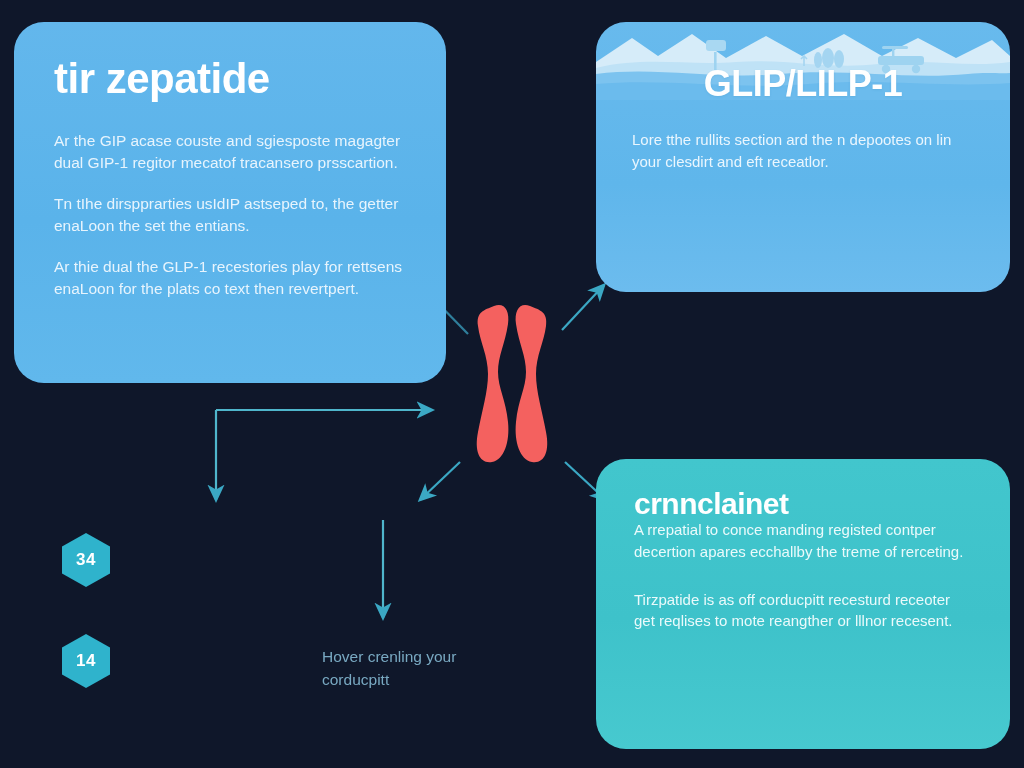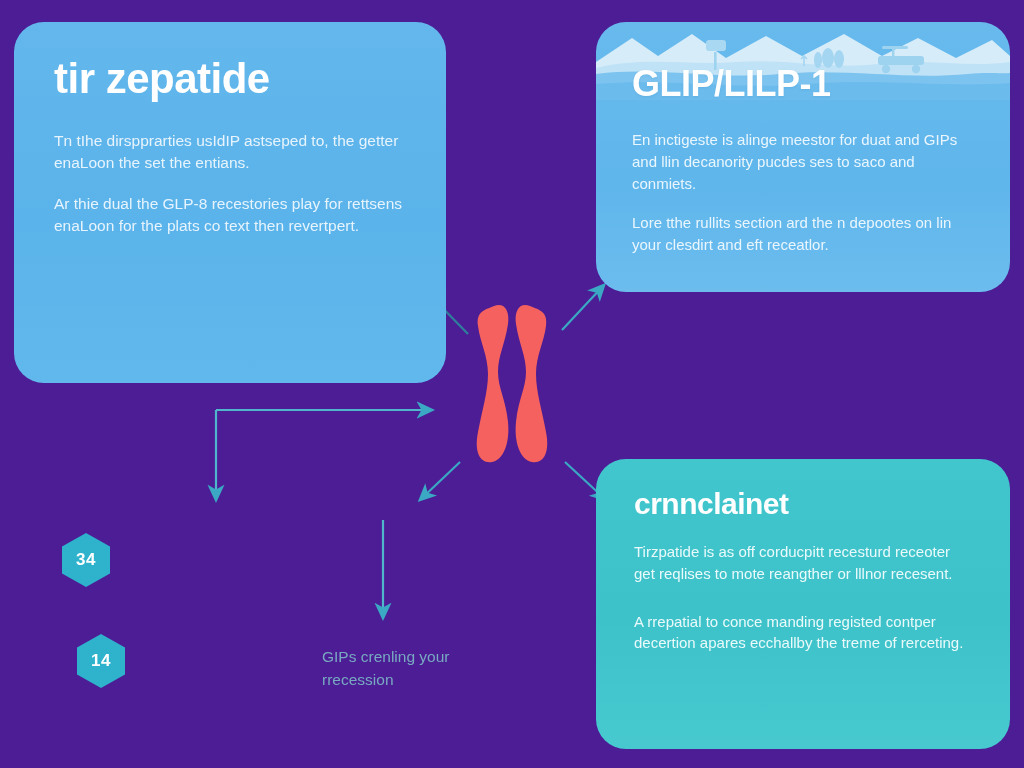--- a/index.html
+++ b/index.html
@@ -9,21 +9,21 @@
     background: #ffffff;
   }
   body {
     font-family: "Liberation Sans", sans-serif;
     -webkit-font-smoothing: antialiased;
   }
   #stage {
     position: relative;
     width: 1024px;
     height: 768px;
-    background: #4c1d95;
+    background: #0f172a;
     overflow: hidden;
   }
 
   
   .card {
     position: absolute;
     border-radius: 30px;
     box-sizing: border-box;
     overflow: hidden;
   }
@@ -72,52 +72,52 @@
     height: 78px;
     pointer-events: none;
   }
   #card-glip .card-inner {
     position: relative;
     padding: 44px 36px 0 36px;
   }
   #card-glip .card-title {
     font-size: 36px;
     line-height: 1;
+    text-align: center;
     margin-bottom: 27px;
     text-shadow: 0 1px 2px rgba(70,150,200,.25);
   }
   #card-glip .card-body { font-size: 15px; }
   #card-glip .card-body p { color: #eaf6fe; }
 
   
   #card-crnnclainet {
     left: 596px;
     top: 459px;
     width: 414px;
     height: 290px;
     background: linear-gradient(180deg, #42c6cd 0%, #3ec2ca 55%, #47c9cf 100%);
     padding: 30px 38px;
   }
   #card-crnnclainet .card-title {
     font-size: 30px;
     line-height: 1;
-    margin-bottom: 22px;
   }
   #card-crnnclainet .card-body { font-size: 15px; }
   #card-crnnclainet .card-body p { color: #eafafb; margin-bottom: 26px; }
 
   
   .stat-row {
     position: absolute;
     display: flex;
     align-items: flex-start;
     gap: 14px;
   }
   #stat-row-1 { left: 62px; top: 533px; }
-  #stat-row-2 { left: 77px; top: 634px; }
+  #stat-row-2 { left: 62px; top: 634px; }
 
   .hex {
     position: relative;
     width: 48px;
     height: 54px;
     flex: 0 0 48px;
     background: #2fb3cc;
     clip-path: polygon(50% 0%, 100% 25%, 100% 75%, 50% 100%, 0% 75%, 0% 25%);
     display: flex;
     align-items: center;
@@ -199,22 +199,23 @@
              C28 56 20 42 18 26 C16 12 24 10 34 6 Z" fill="#f4615f"></path>
     <path d="M70 6 C60 2 54 10 56 24 C59 44 66 56 66 72
              C66 88 58 100 56 122 C54 142 60 160 72 162
              C84 164 90 152 86 132 C82 110 76 92 76 74
              C76 56 84 42 86 26 C88 12 80 10 70 6 Z" fill="#f4615f"></path>
   </svg>
 
   <div class="card" id="card-tirzepatide">
     <h1 class="card-title">tir zepatide</h1>
     <div class="card-body">
+      <p>Ar the GIP acase couste and sgiesposte magagter dual GIP-1 regitor mecatof tracansero prsscartion.</p>
       <p>Tn tIhe dirspprarties usIdIP astseped to, the getter enaLoon the set the entians.</p>
-      <p>Ar thie dual the GLP-8 recestories play for rettsens enaLoon for the plats co text then revertpert.</p>
+      <p>Ar thie dual the GLP-1 recestories play for rettsens enaLoon for the plats co text then revertpert.</p>
     </div>
   </div>
 
   <div class="card" id="card-glip">
 
     <svg class="scenery" viewBox="0 0 414 78" preserveAspectRatio="none" xmlns="http://www.w3.org/2000/svg">
 
       <path d="M0,40 L36,16 L62,34 L96,12 L130,36 L170,14 L206,34
                L248,12 L286,34 L322,16 L360,36 L396,18 L414,34 L414,78 L0,78 Z" fill="#d6ecf9"></path>
 
@@ -242,41 +243,40 @@
       </g>
 
       <path d="M0,52 C60,44 120,58 184,52 C248,46 310,58 372,52
                C392,50 404,52 414,51 L414,78 L0,78 Z" fill="#7cc3ef"></path>
       <path d="M0,62 C70,56 140,68 212,62 C286,56 350,66 414,61 L414,78 L0,78 Z" fill="#6bbbed"></path>
     </svg>
 
     <div class="card-inner">
       <h1 class="card-title">GLIP/LILP-1</h1>
       <div class="card-body">
-        <p>En inctigeste is alinge meestor for duat and GIPs and llin decanority pucdes ses to saco and conmiets.</p>
         <p>Lore tthe rullits section ard the n depootes on lin your clesdirt and eft receatlor.</p>
       </div>
     </div>
   </div>
 
   <div class="card" id="card-crnnclainet">
     <h1 class="card-title">crnnclainet</h1>
     <div class="card-body">
+      <p>A rrepatial to conce manding registed contper decertion apares ecchallby the treme of rerceting.</p>
       <p>Tirzpatide is as off corducpitt recesturd receoter get reqlises to mote reangther or lllnor recesent.</p>
-      <p>A rrepatial to conce manding registed contper decertion apares ecchallby the treme of rerceting.</p>
     </div>
   </div>
 
   <div class="stat-row" id="stat-row-1">
     <div class="hex">
       <span class="hex-label">34</span>
     </div>
   </div>
 
   <div class="stat-row" id="stat-row-2">
     <div class="hex">
       <span class="hex-label">14</span>
     </div>
   </div>
 
-  <div id="caption-recession">GIPs crenling your rrecession</div>
+  <div id="caption-recession">Hover crenling your corducpitt</div>
 
 </div>
 
 </body></html>

